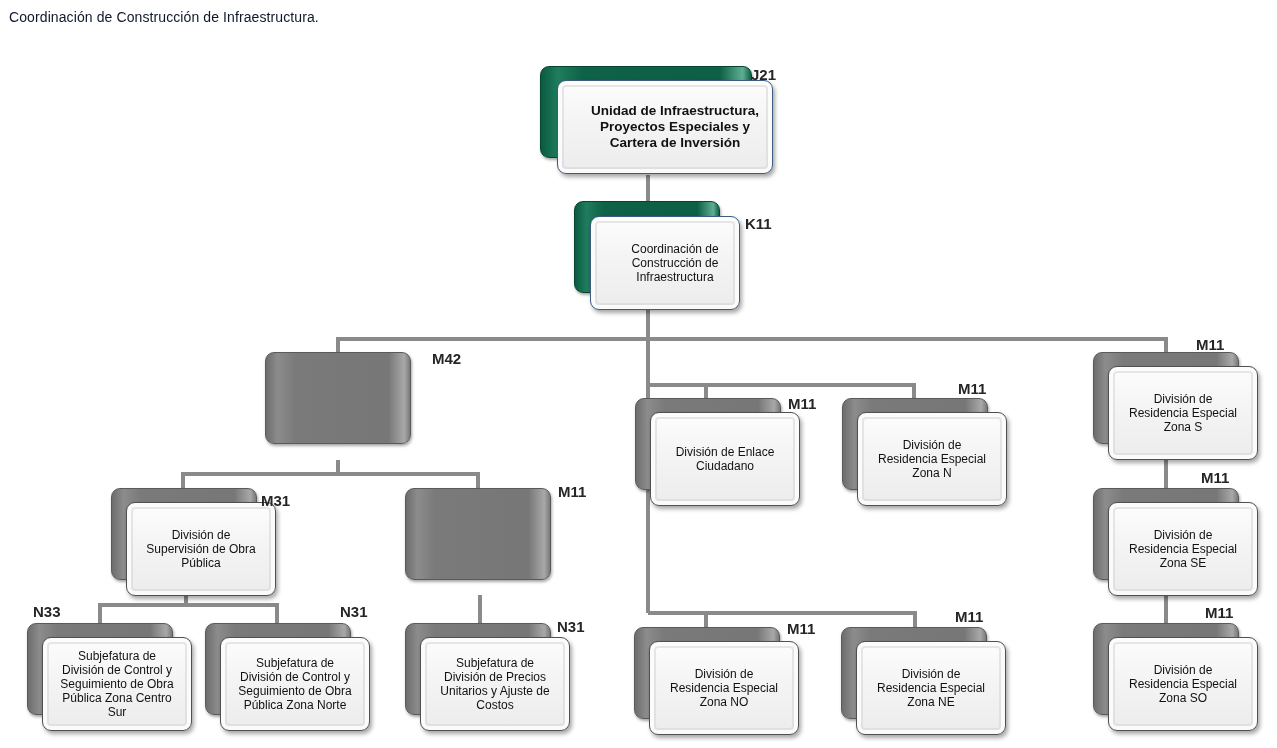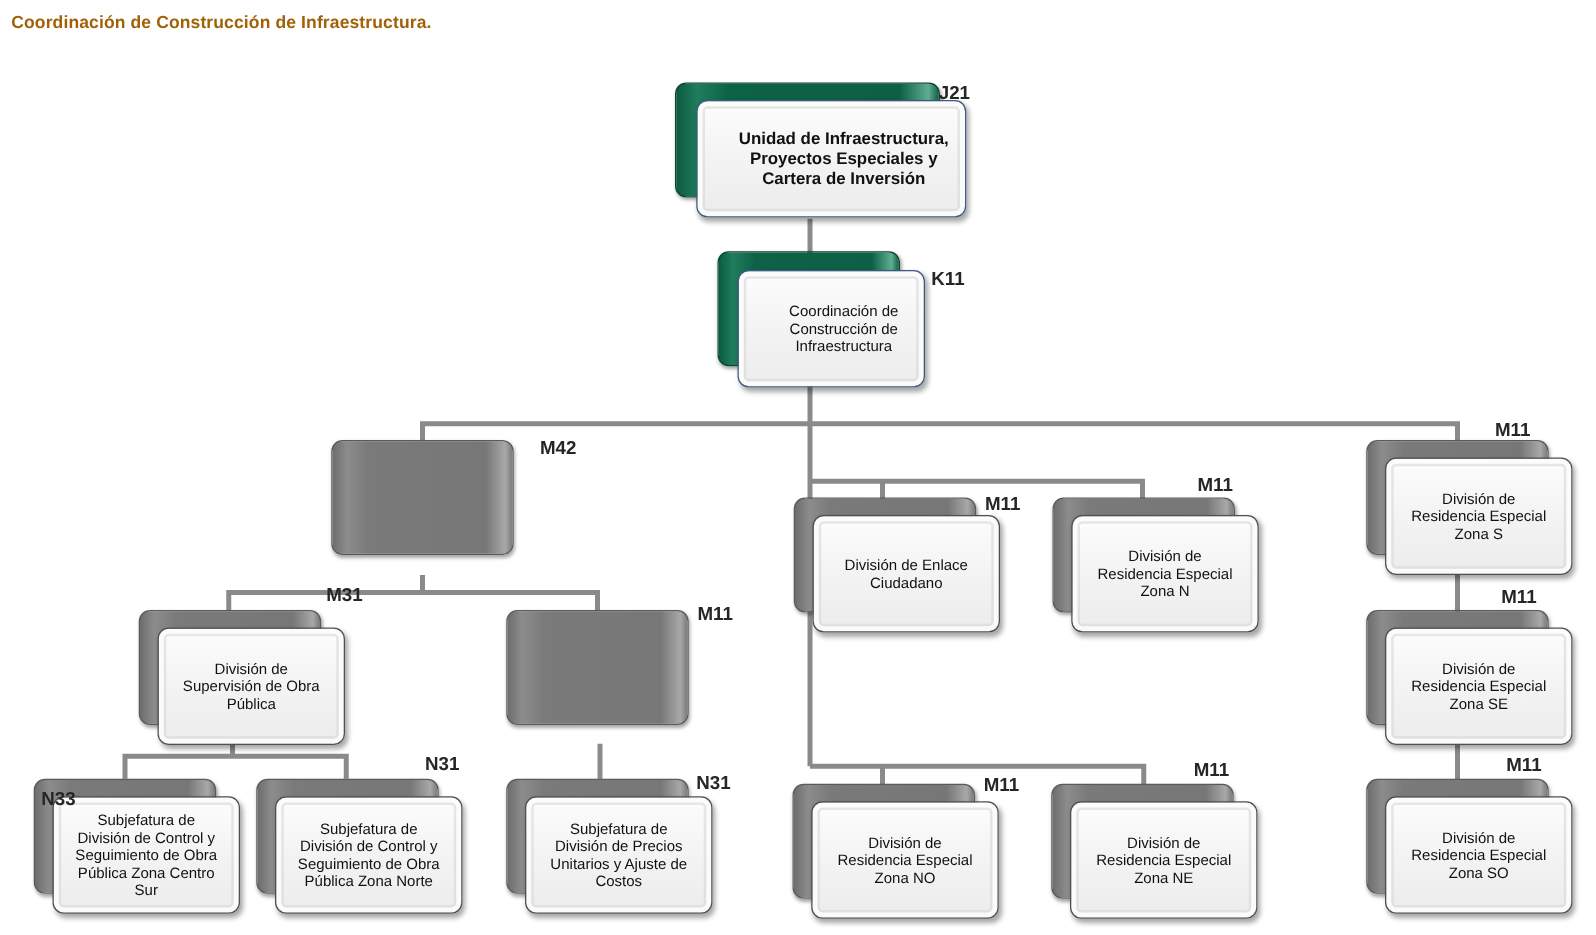--- a/index.html
+++ b/index.html
@@ -12,22 +12,22 @@
     height: 748px;
     position: relative;
     overflow: hidden;
     font-family: "Liberation Sans", sans-serif;
   }
   .page-title {
     position: absolute;
     left: 9px;
     top: 9px;
     font-size: 14px;
-    font-weight: bold;
-    color: #a16207;
+    font-weight: normal;
+    color: #0f172a;
     letter-spacing: 0.1px;
   }
   svg.connectors {
     position: absolute;
     left: 0;
     top: 0;
   }
   .node {
     position: absolute;
   }
@@ -138,38 +138,38 @@
 <div class="code" style="left:432px;top:350px;">M42</div>
 
 <div class="node" style="left:111px;top:488px;width:168px;height:110px;">
   <div class="back gray" style="width:146px;height:92px;"></div>
   <div class="front" style="left:15px;top:14px;width:150px;height:94px;">
     <span class="label">División de
 Supervisión de Obra
 Pública</span>
   </div>
 </div>
-<div class="code" style="left:261px;top:468px;">M31</div>
+<div class="code" style="left:261px;top:492px;">M31</div>
 
 <div class="node" style="left:405px;top:488px;width:168px;height:110px;">
   <div class="back gray" style="width:146px;height:92px;"></div>
 </div>
 <div class="code" style="left:558px;top:483px;">M11</div>
 
 <div class="node" style="left:27px;top:623px;width:168px;height:110px;">
   <div class="back gray" style="width:146px;height:92px;"></div>
   <div class="front" style="left:15px;top:14px;width:150px;height:94px;">
     <span class="label">Subjefatura de
 División de Control y
 Seguimiento de Obra
 Pública Zona Centro
 Sur</span>
   </div>
 </div>
-<div class="code" style="left:33px;top:603px;margin-top:28px;">N33</div>
+<div class="code" style="left:33px;top:603px;">N33</div>
 
 <div class="node" style="left:205px;top:623px;width:168px;height:110px;">
   <div class="back gray" style="width:146px;height:92px;"></div>
   <div class="front" style="left:15px;top:14px;width:150px;height:94px;">
     <span class="label">Subjefatura de
 División de Control y
 Seguimiento de Obra
 Pública Zona Norte</span>
   </div>
 </div>

